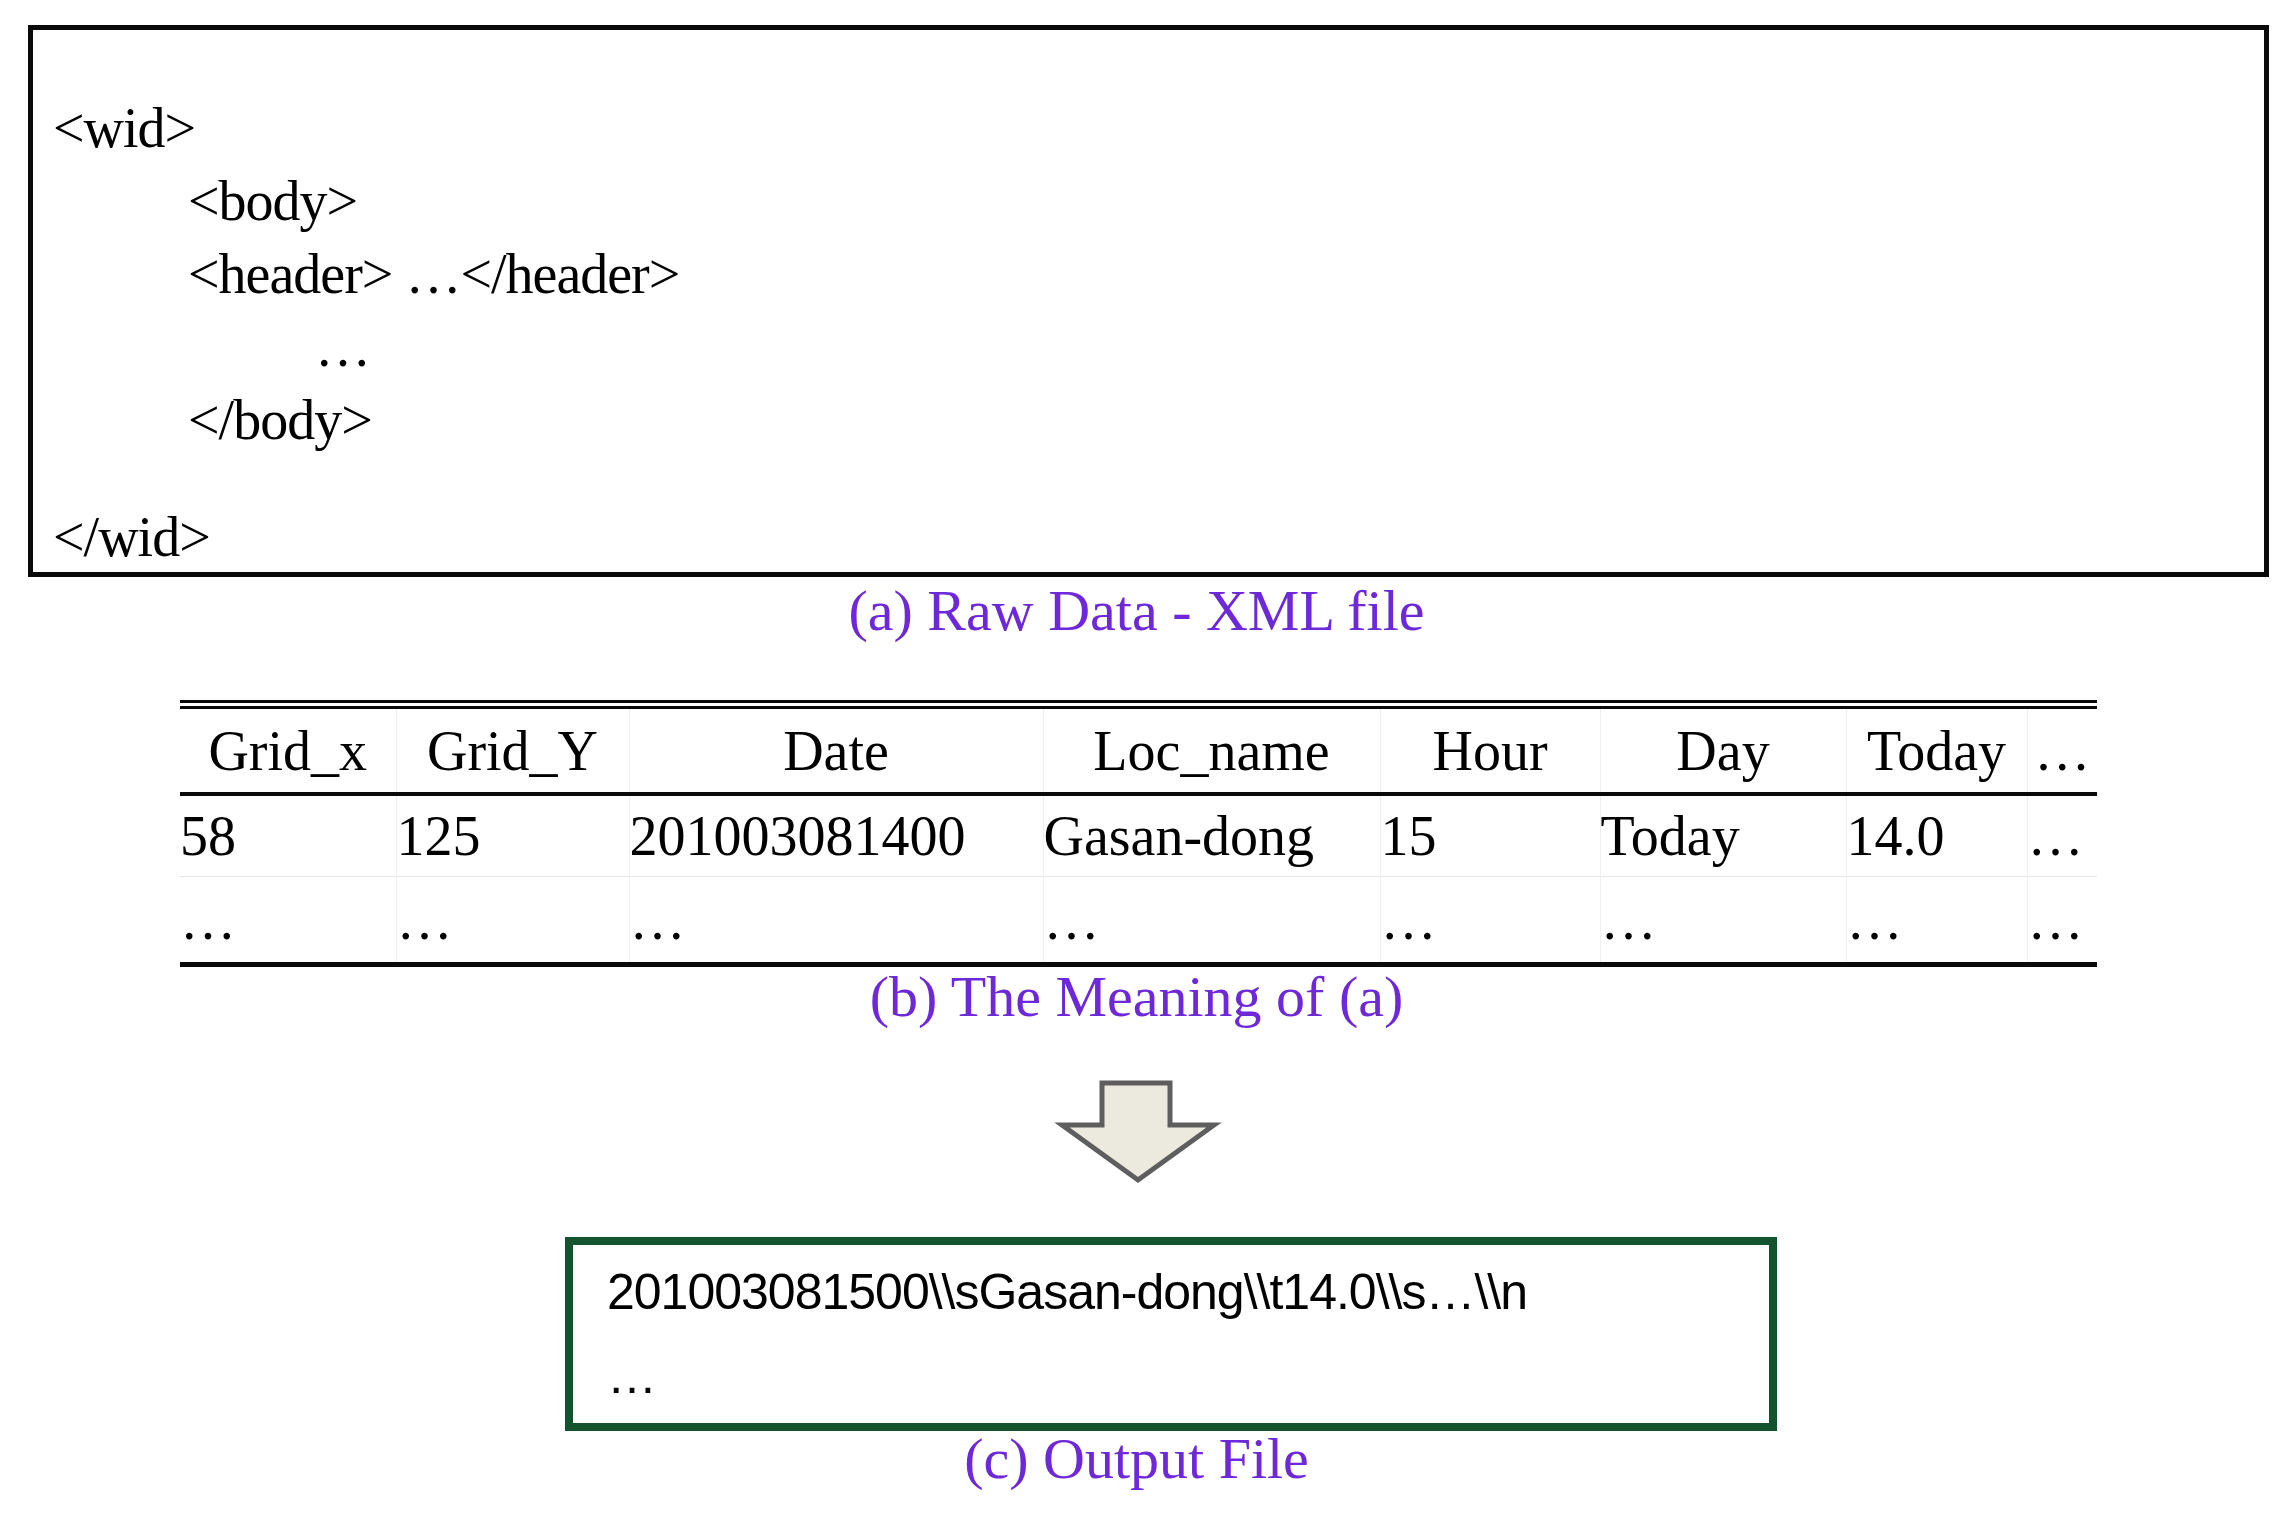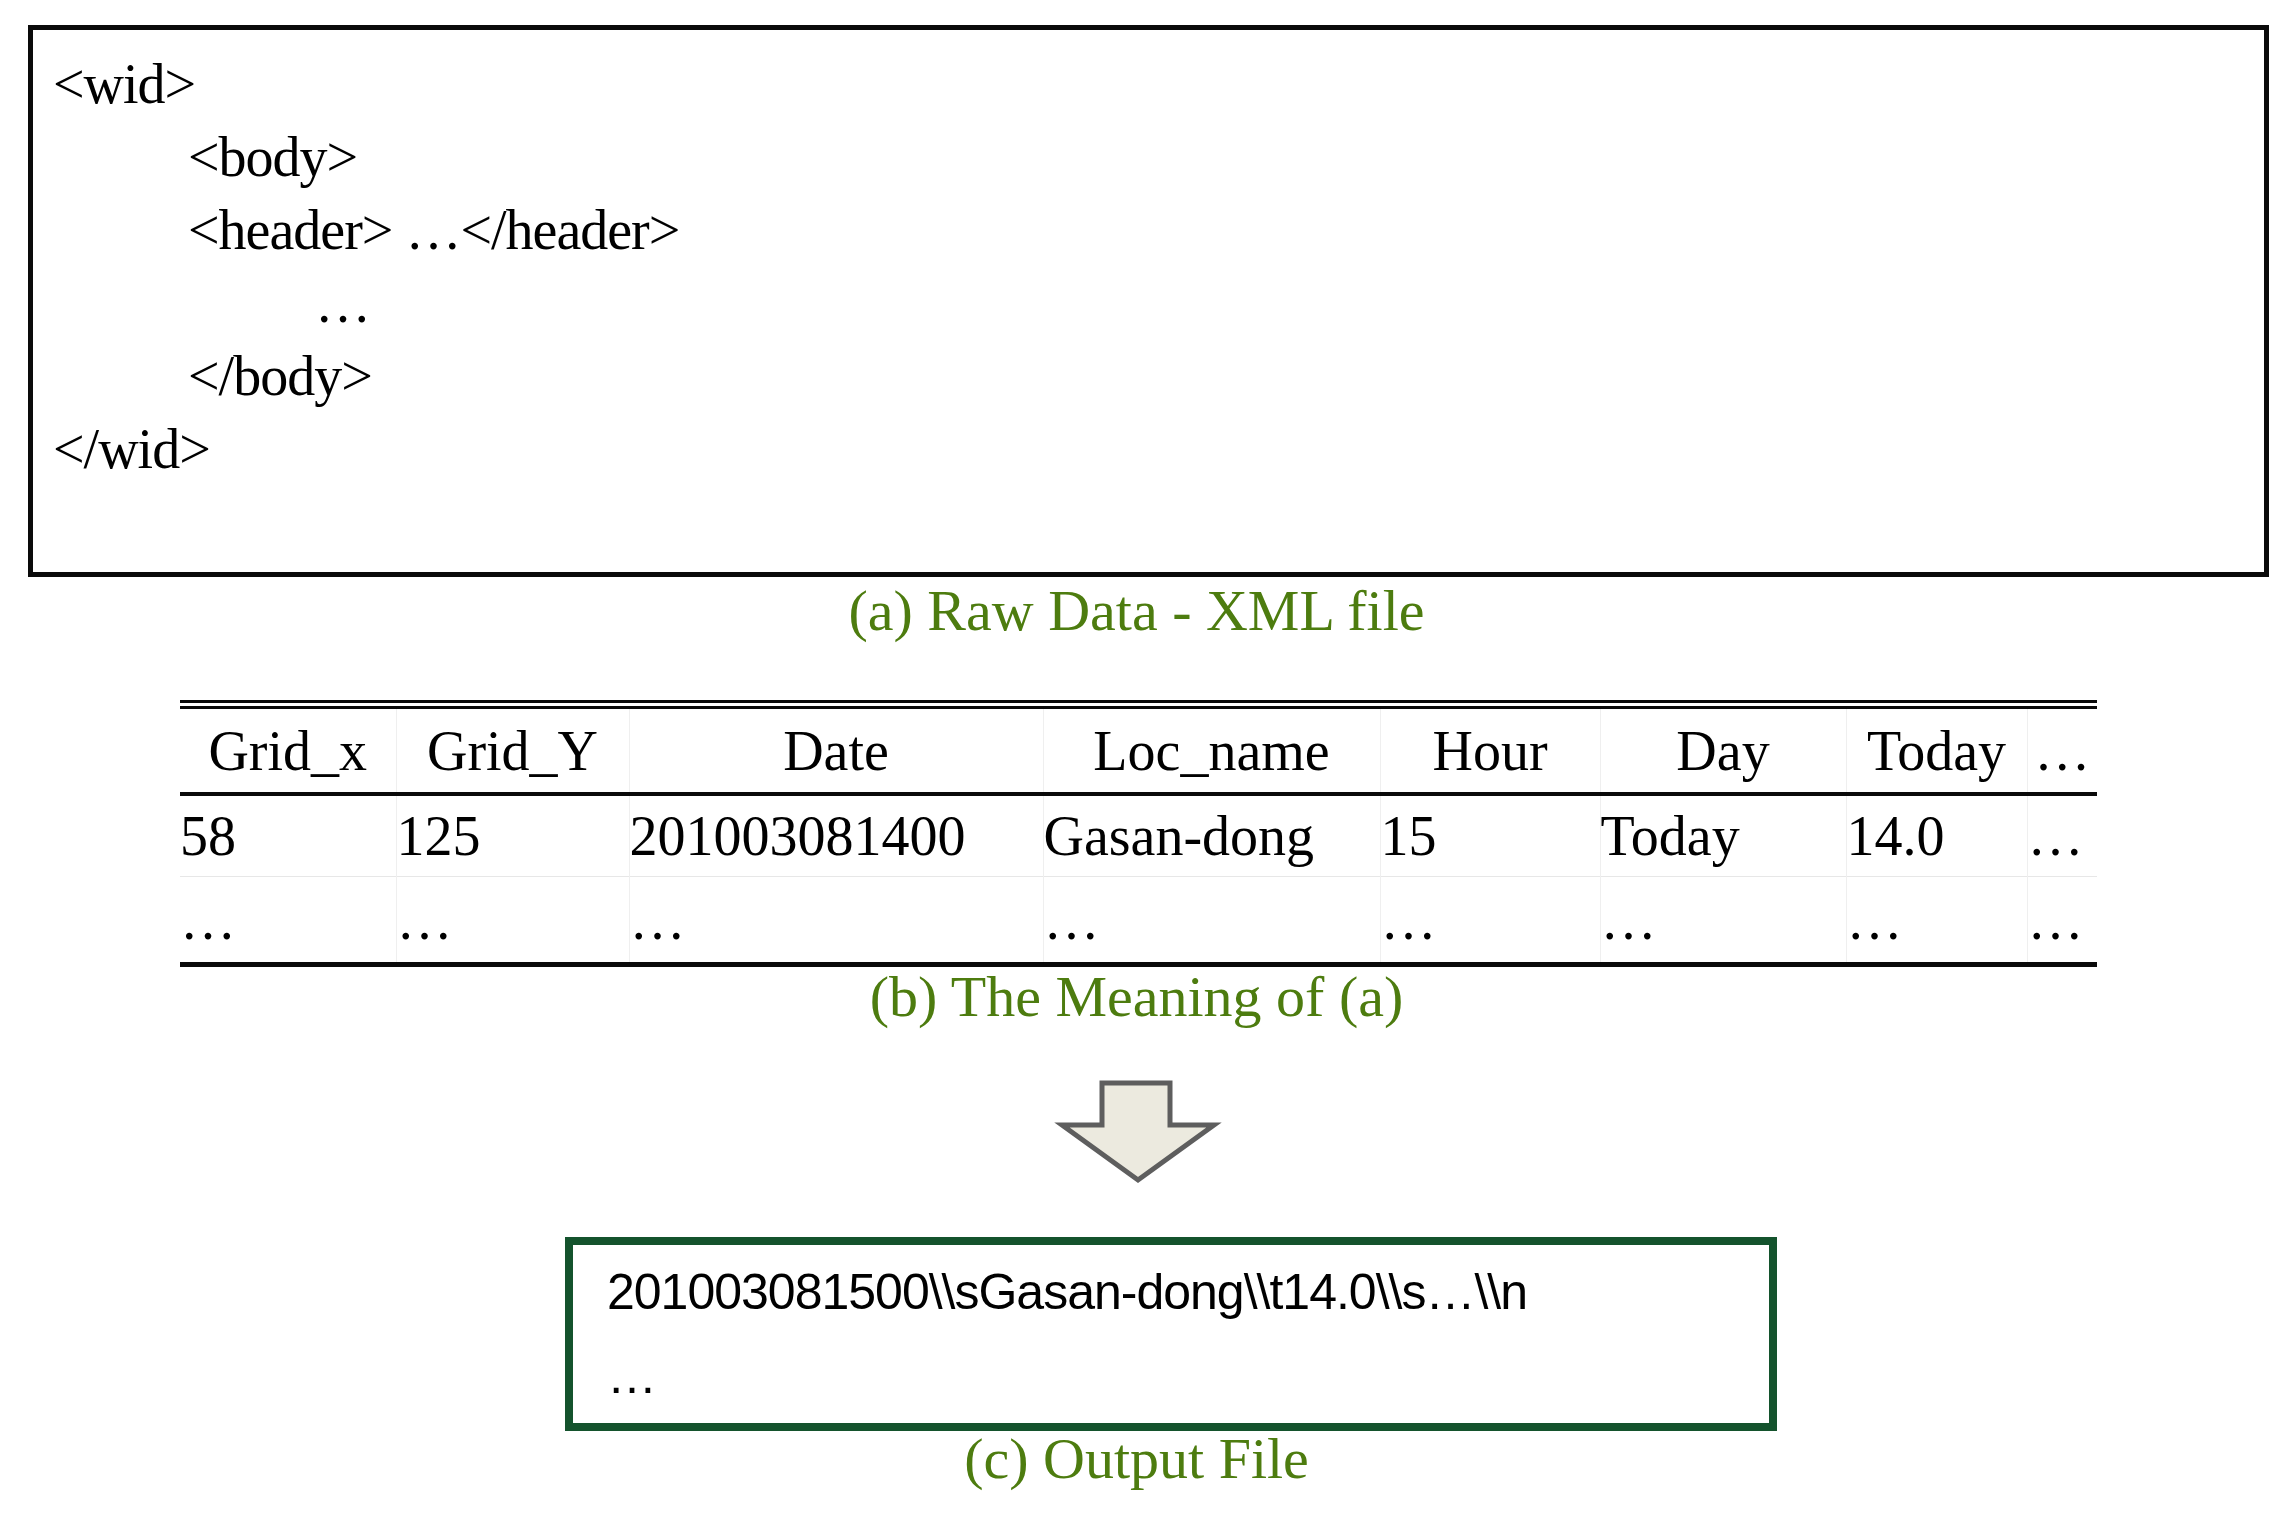--- a/index.html
+++ b/index.html
@@ -28,34 +28,34 @@
     box-sizing: content-box;
     padding-top: 18px;
     padding-left: 20px;
   }
   .xml-line {
     font-size: 56px;
     line-height: 73px;
     white-space: pre;
     letter-spacing: -1px;
   }
-  .ind-0 { padding-left: 0px; }
+  .ind-0 { padding-left: 0px; margin-top: 44px; }
   .ind-1 { padding-left: 135px; }
   .ind-2 { padding-left: 246px; }
   .ind-3 { padding-left: 262px; }
 
   
   .caption {
     position: absolute;
     left: 0;
     width: 2273px;
     text-align: center;
     font-size: 58px;
     line-height: 66px;
-    color: #4d7c0f;
+    color: #6d28d9;
   }
   .caption-a { top: 578px; }
   .caption-b { top: 964px; }
   .caption-c { top: 1426px; }
 
   
   .meaning-table {
     position: absolute;
     left: 180px;
     top: 700px;

